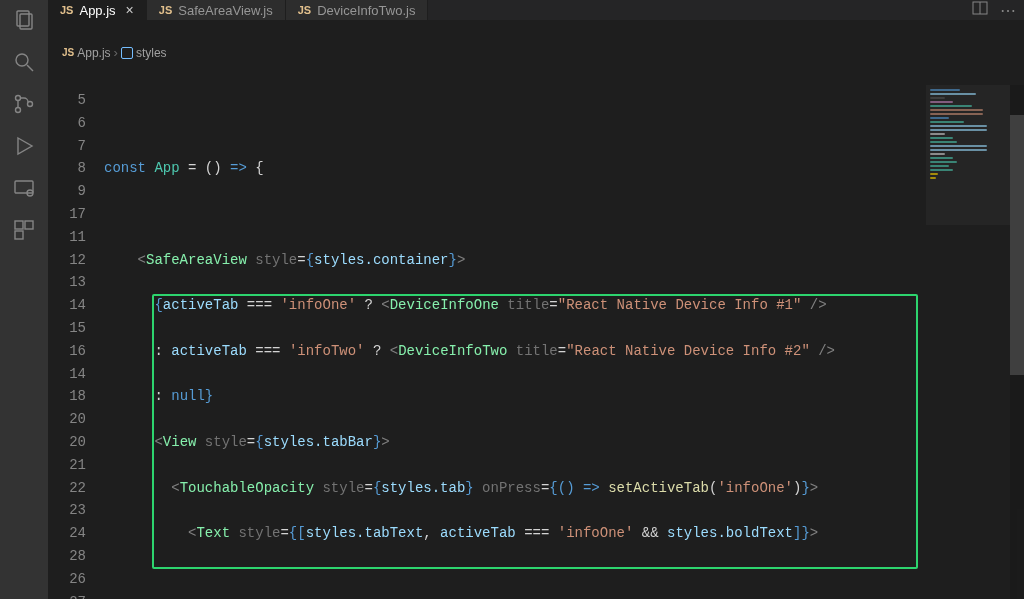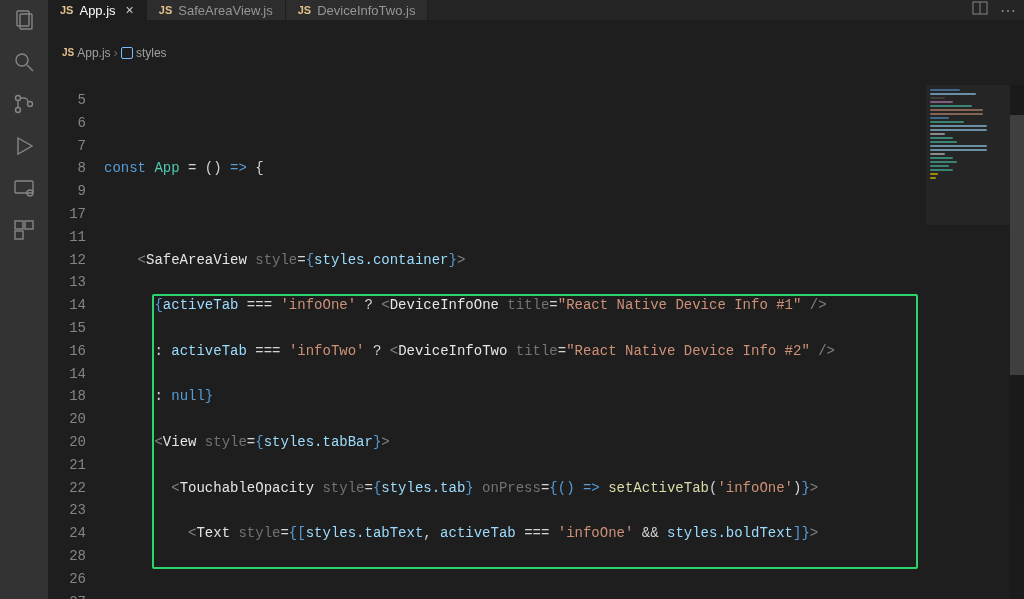--- a/index.html
+++ b/index.html
@@ -34,21 +34,21 @@
   
   .kw { color: #569cd6; }
   .kw2 { color: #c586c0; }
   .fn { color: #dcdcaa; }
   .var { color: #9cdcfe; }
   .cls { color: #4ec9b0; }
   .str { color: #ce9178; }
   .pun { color: #d4d4d4; }
   .op { color: #d4d4d4; }
   .attr { color: #737373; }
-  .tag { color: #e5e5e5; }
+  .tag { color: #86efac; }
   .brkt { color: #808080; }
 </style>
 </head>
 <body>
 
 <div class="root">
   <div class="activity-bar">
     <div class="activity-icon">
         <svg viewBox="0 0 24 24">
           <rect x="5" y="3" width="12" height="15" rx="1"></rect>

